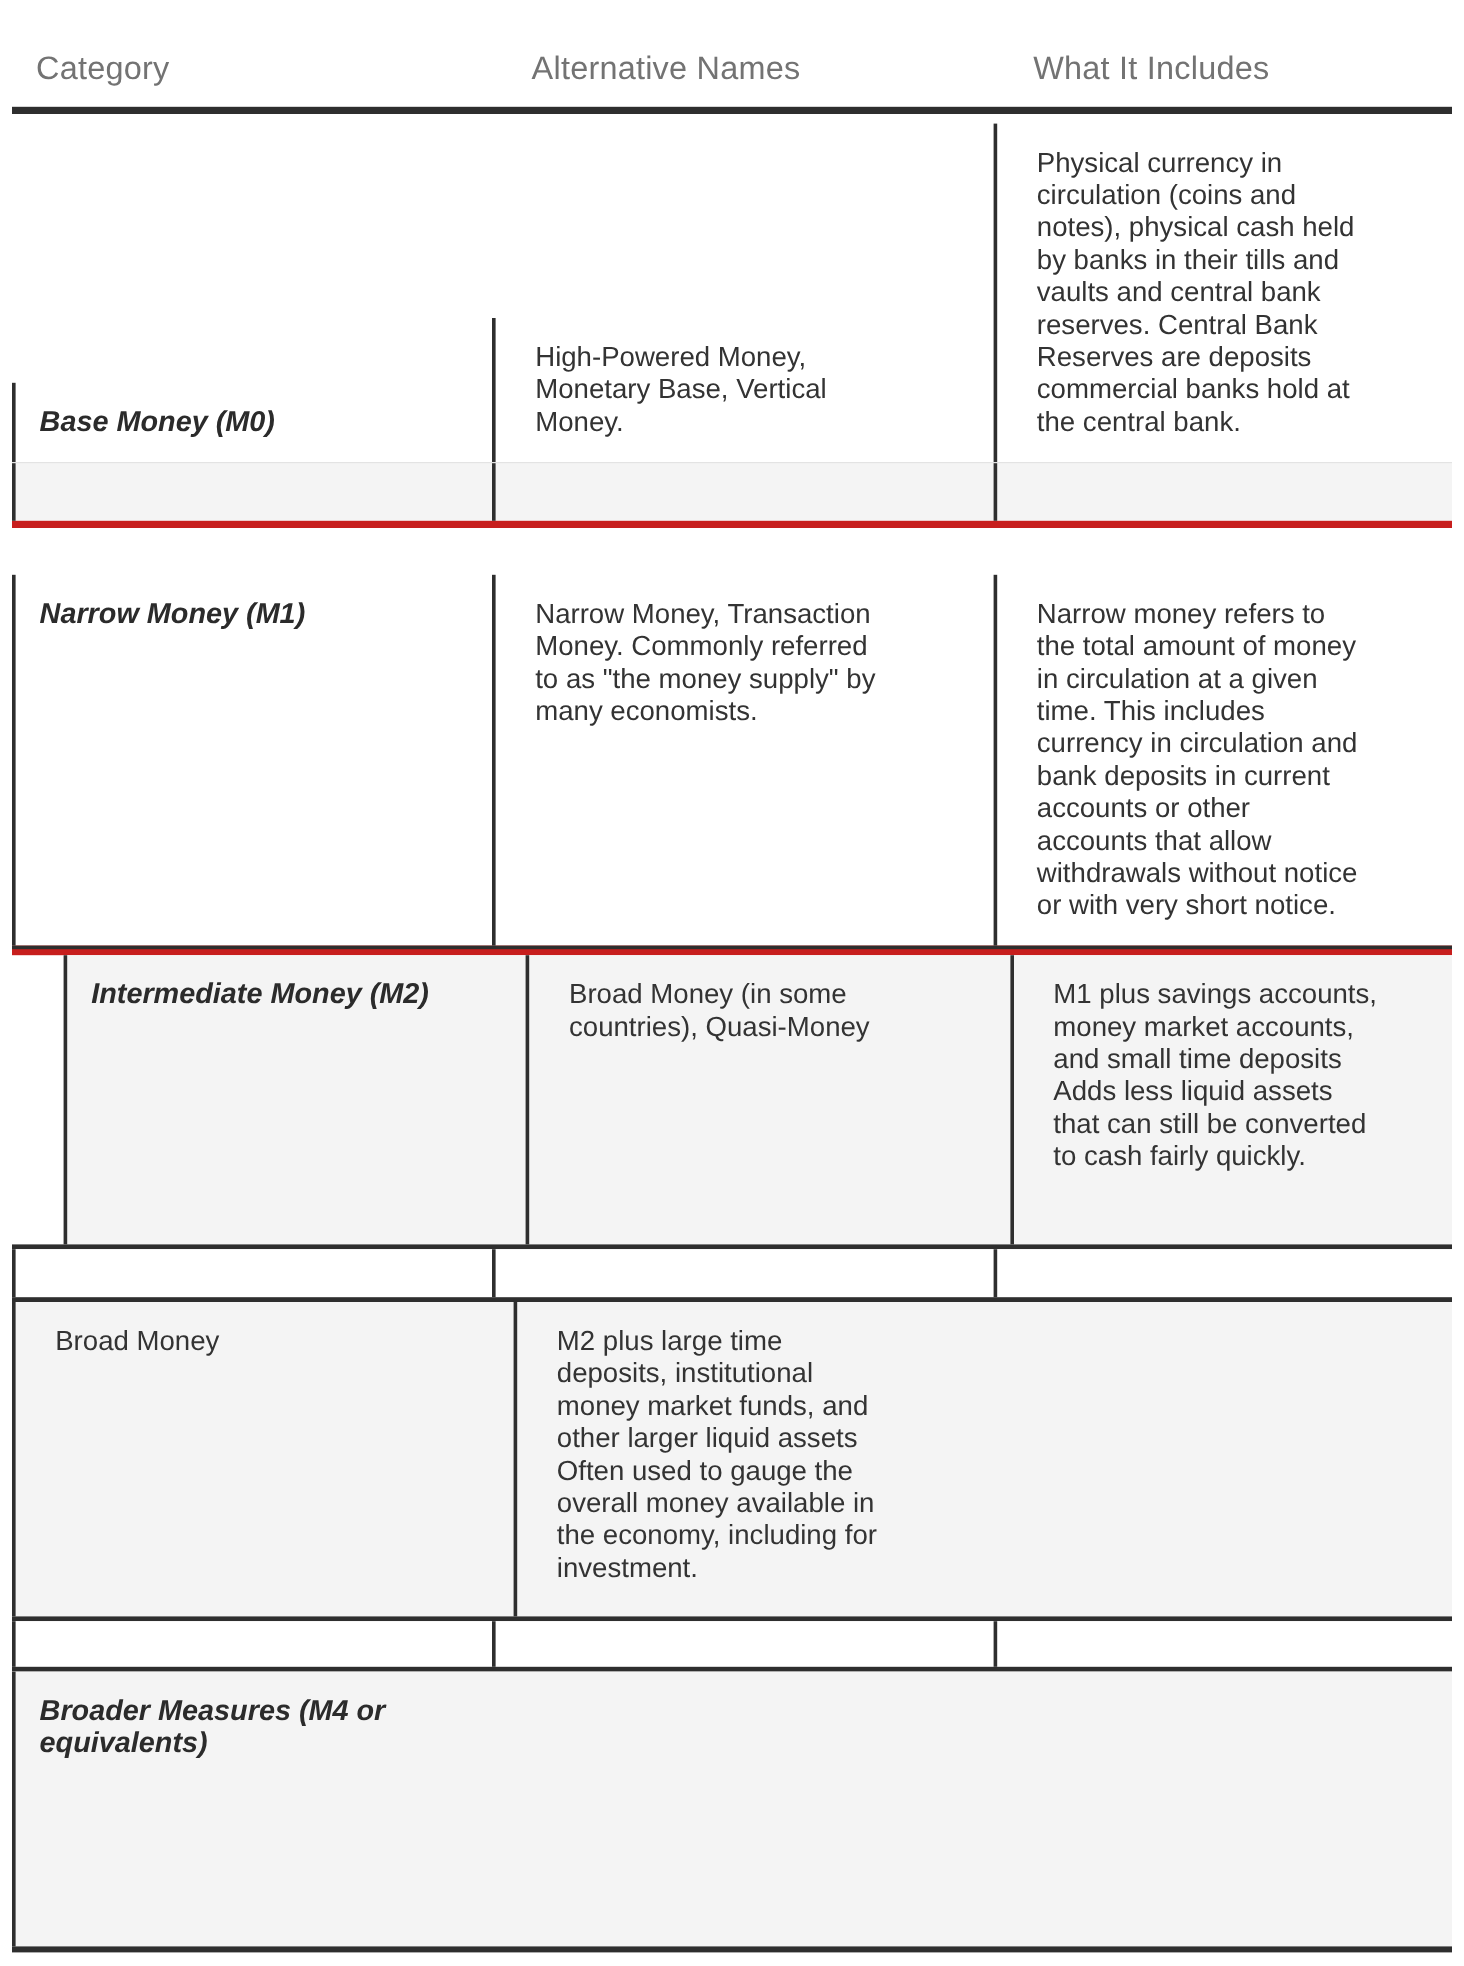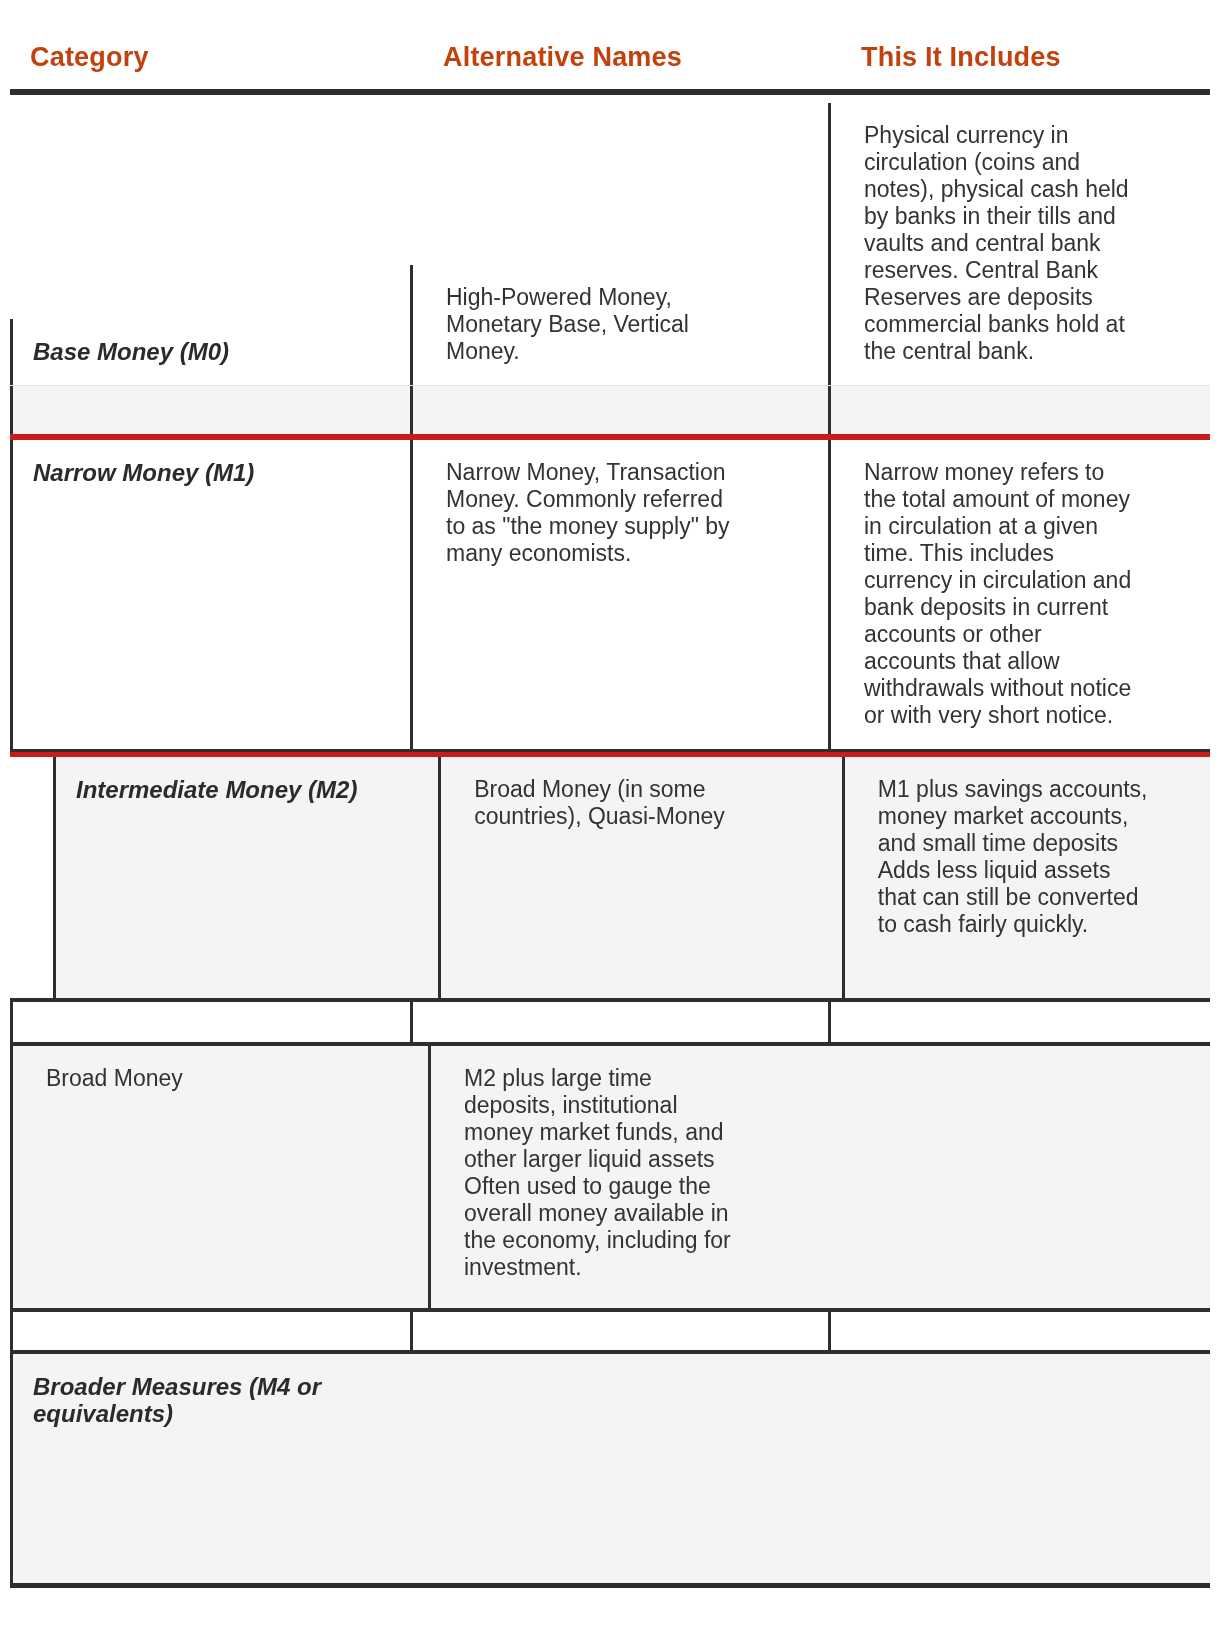--- a/index.html
+++ b/index.html
@@ -11,23 +11,23 @@
     font-family: "Liberation Sans", sans-serif;
     color: #333333;
     overflow: hidden;
   }
   .table { margin: 28px 10px 0 10px; width: 1200px; }
 
   
   .thead { display: flex; padding: 14px 0 16px 0; }
   .th {
     box-sizing: border-box;
-    font-weight: bold;
+    font-weight: normal;
     font-size: 27px;
-    color: #c2410c;
+    color: #737373;
     letter-spacing: 0.2px;
   }
   .th.c1 { width: 400px; padding-left: 20px; }
   .th.c2 { width: 418px; padding-left: 33px; }
   .th.c3 { width: 382px; padding-left: 33px; }
 
   
   .divider { width: 1200px; }
   .divider.header { height: 6px; background: #2e2e2e; }
   .divider.red { height: 6px; background: #c71e1d; }
@@ -43,21 +43,21 @@
     border-left: 3px solid #2e2e2e;
     font-size: 23px;
     line-height: 27px;
     white-space: pre-line;
   }
   .td.c1 { width: 400px; padding: 19px 15px 20px 20px; font-weight: bold; font-style: italic; font-size: 24px; color: #2b2b2b; }
   .td.c2 { width: 418px; padding: 19px 30px 20px 33px; }
   .td.c3 { width: 382px; padding: 19px 10px 20px 33px; }
 
   .tr.r-m0 { min-height: 290px; align-items: flex-end; }
-  .tr.r-m1 { min-height: 285px; }
+  .tr.r-m1 { min-height: 285px; margin-top: 39px; }
   .tr.r-m2 { min-height: 241px; margin-left: 43px; }
   .tr.r-m3 { min-height: 262px; }
   .tr.r-m4 { min-height: 229px; }
 
   
   .tr.spacer .td { padding: 0; }
   .tr.spacer-gray { height: 48px; background: #f4f4f4; border-top: 1px solid #e3e3e3; }
   .tr.spacer-white-1 { height: 40px; background: #ffffff; }
   .tr.spacer-white-2 { height: 38px; background: #ffffff; }
 
@@ -72,21 +72,21 @@
 </style>
 </head>
 <body>
 
 <div class="page">
   <div class="table">
 
     <div class="thead">
       <div class="th c1">Category</div>
       <div class="th c2">Alternative Names</div>
-      <div class="th c3">This It Includes</div>
+      <div class="th c3">What It Includes</div>
     </div>
     <div class="divider header"></div>
 
     <div class="tr r-m0">
       <div class="td c1">Base Money (M0)</div>
       <div class="td c2">High-Powered Money,
 Monetary Base, Vertical
 Money.</div>
       <div class="td c3">Physical currency in
 circulation (coins and

